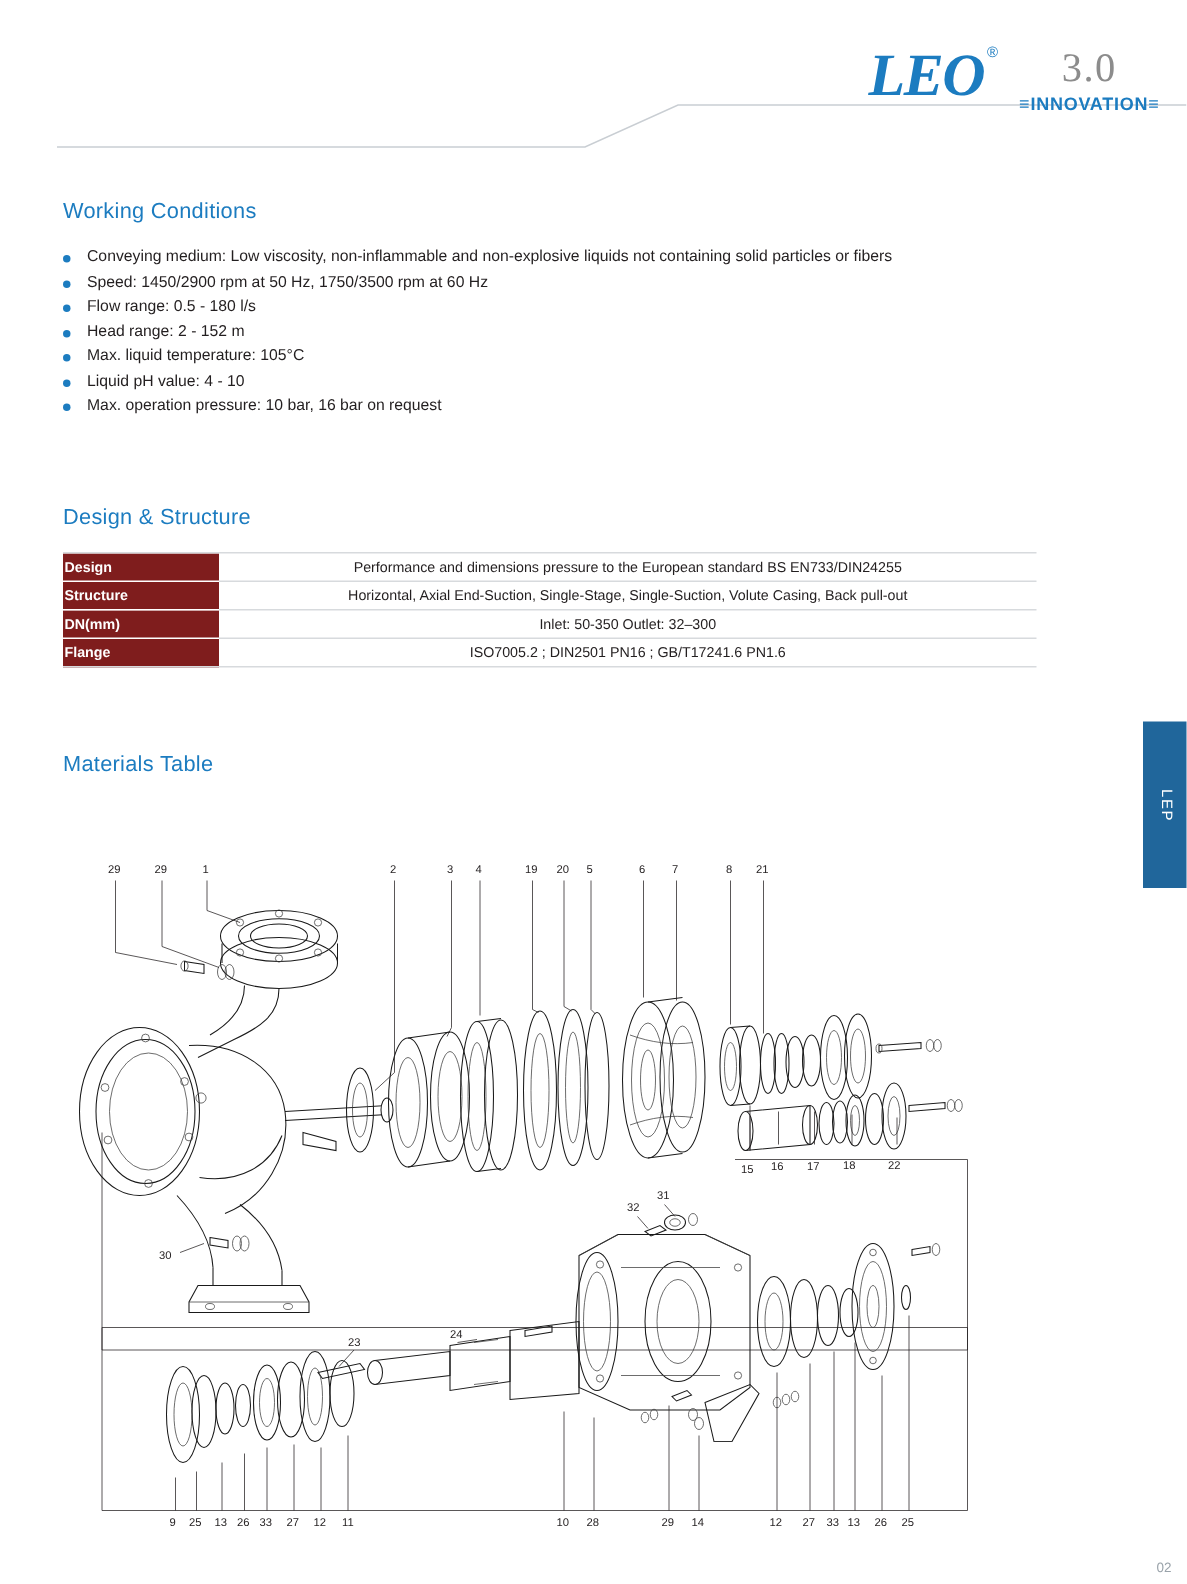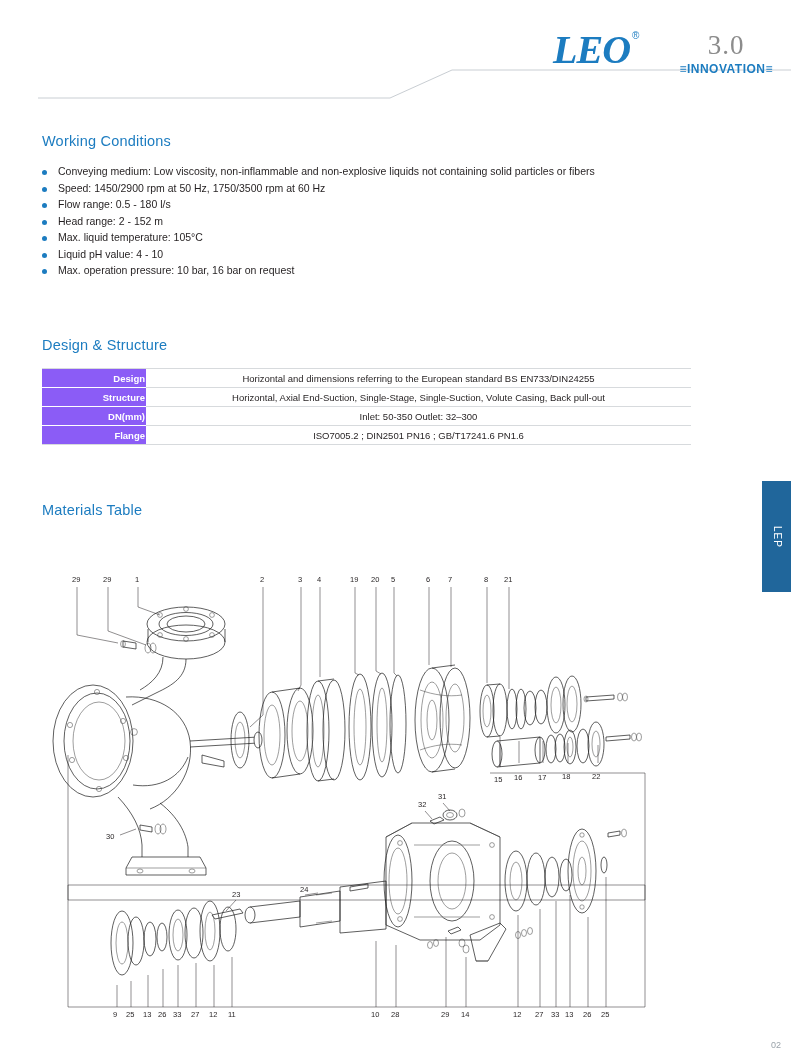--- a/index.html
+++ b/index.html
@@ -20,21 +20,20 @@
     top: 0; left: 0;
     width: 791px;
     height: 110px;
   }
   .logo-block {
     position: absolute;
     right: 18px;
     top: 30px;
     display: flex;
     align-items: flex-start;
-    gap: 26px;
   }
   .logo-leo {
     font-family: "Liberation Serif", serif;
     font-style: italic;
     font-weight: bold;
     font-size: 40px;
     color: #1c7cc0;
     letter-spacing: -1px;
     line-height: 1;
   }
@@ -108,24 +107,24 @@
     border-collapse: collapse;
   }
   .spec-table td {
     border-bottom: 1px solid #d7dadd;
     height: 19px;
     font-size: 9.5px;
   }
   .spec-table tr:first-child td { border-top: 1px solid #d7dadd; }
   .spec-label {
     width: 104px;
-    background: #8b5cf6;
+    background: #7f1d1d;
     color: #ffffff;
     font-weight: bold;
-    text-align: right;
+    text-align: left;
     border-bottom: 1px solid #ffffff !important;
     font-size: 9.5px;
   }
   .spec-table tr:last-child .spec-label { border-bottom: 1px solid #d7dadd !important; }
   .spec-value { text-align: center; color: #231f20; }
 
   
   .side-tab {
     position: absolute;
     right: 0;
@@ -218,21 +217,21 @@
     <span class="bullet-text">Max. operation pressure: 10 bar, 16 bar on request</span>
   </div>
 </div>
 
 <div class="section-title" style="position:absolute; left:42px; top:337px;">Design &amp; Structure</div>
 
 <table class="spec-table">
   <tbody>
       <tr>
     <td class="spec-label">Design</td>
-    <td class="spec-value">Horizontal and dimensions referring to the European standard BS EN733/DIN24255</td>
+    <td class="spec-value">Performance and dimensions pressure to the European standard BS EN733/DIN24255</td>
   </tr>
   <tr>
     <td class="spec-label">Structure</td>
     <td class="spec-value">Horizontal, Axial End-Suction, Single-Stage, Single-Suction, Volute Casing, Back pull-out</td>
   </tr>
   <tr>
     <td class="spec-label">DN(mm)</td>
     <td class="spec-value">Inlet: 50-350   Outlet: 32–300</td>
   </tr>
   <tr>

